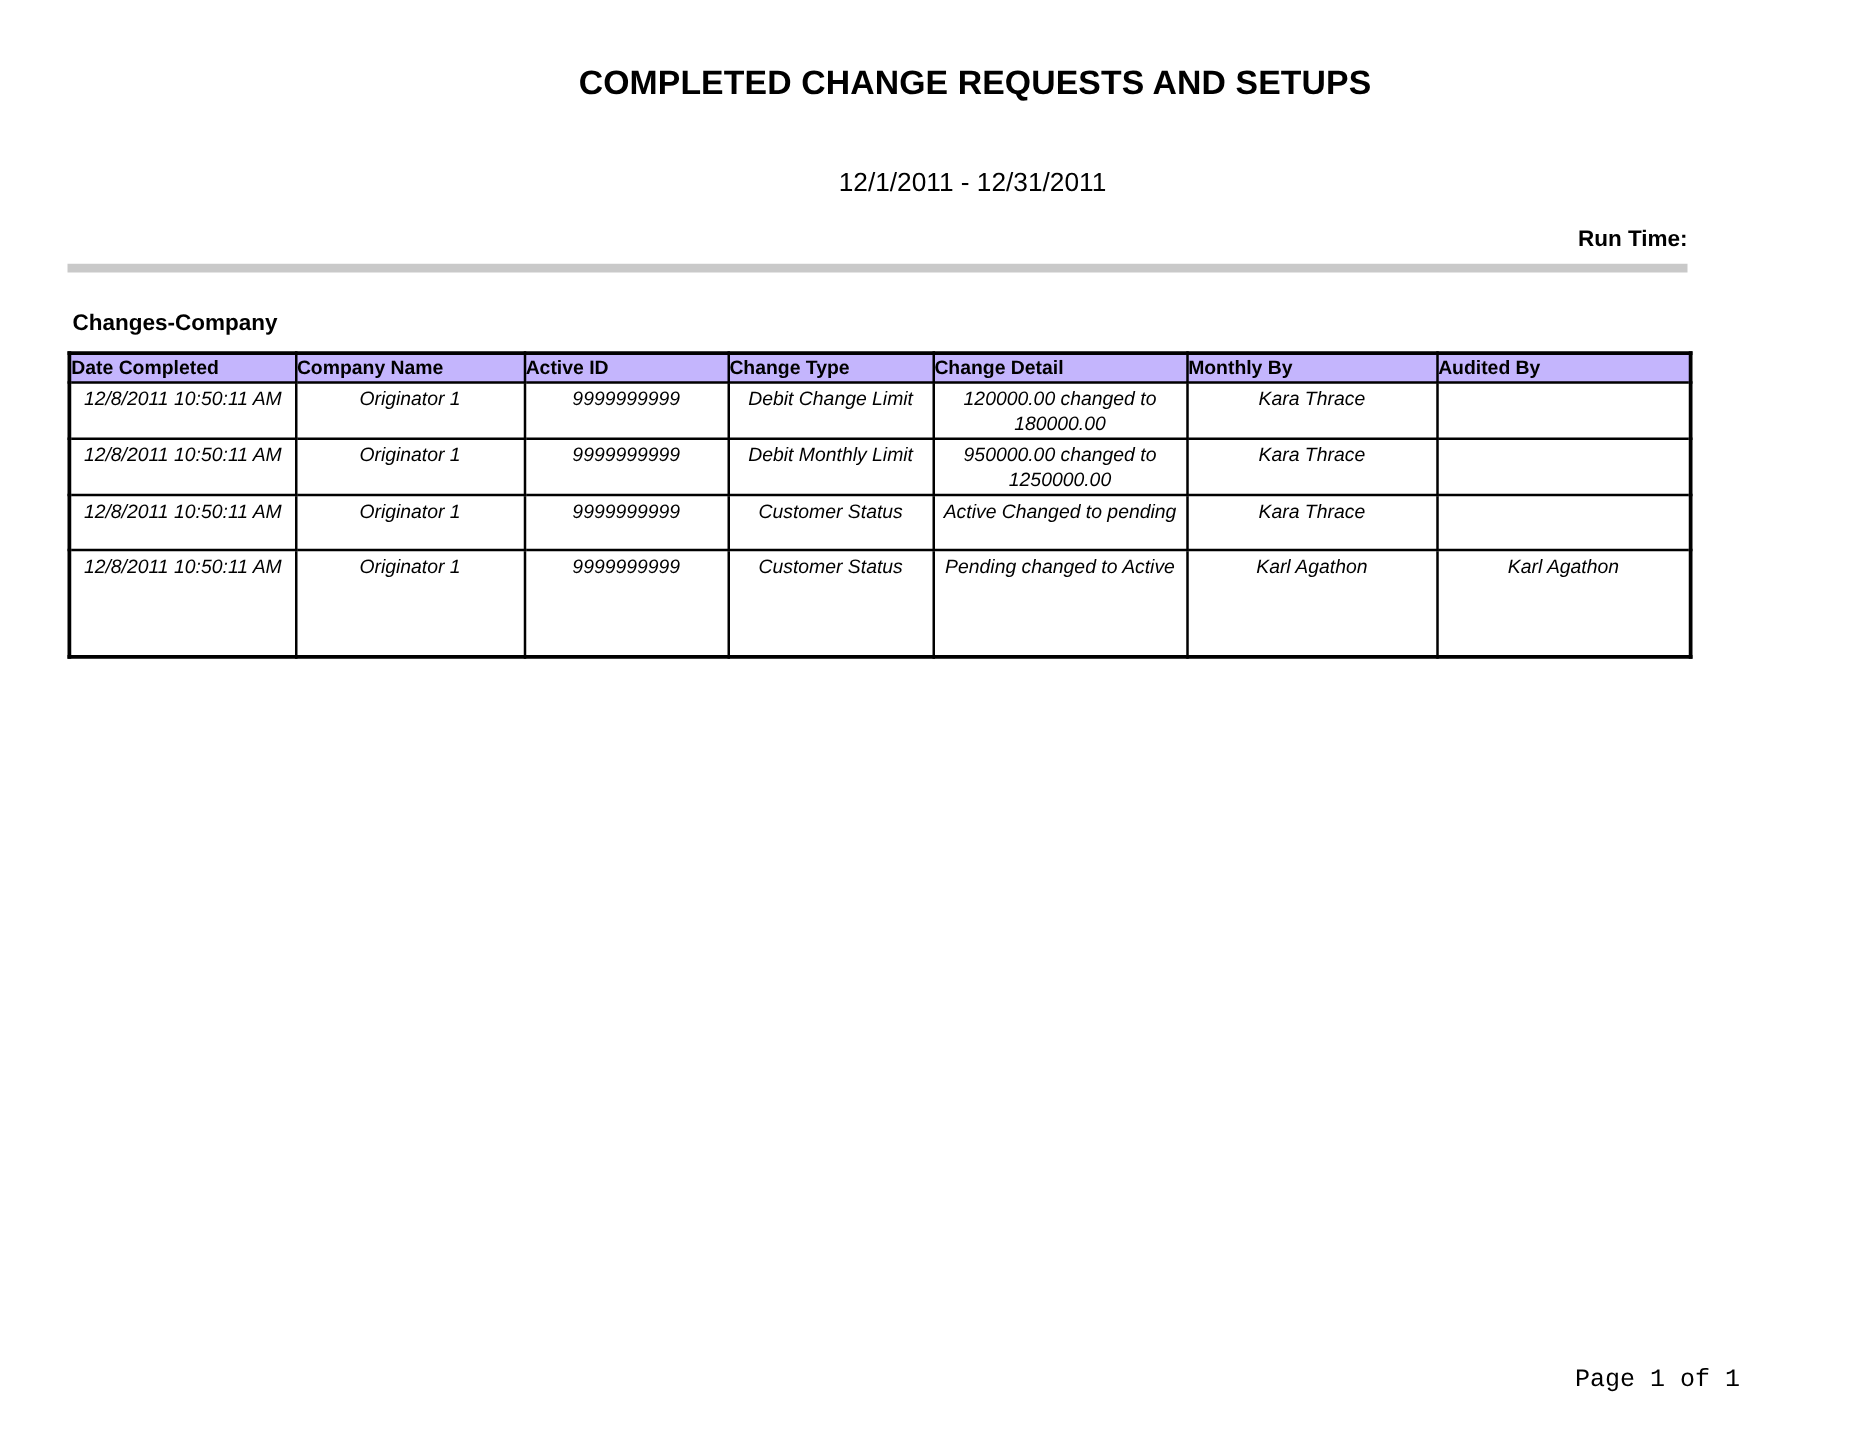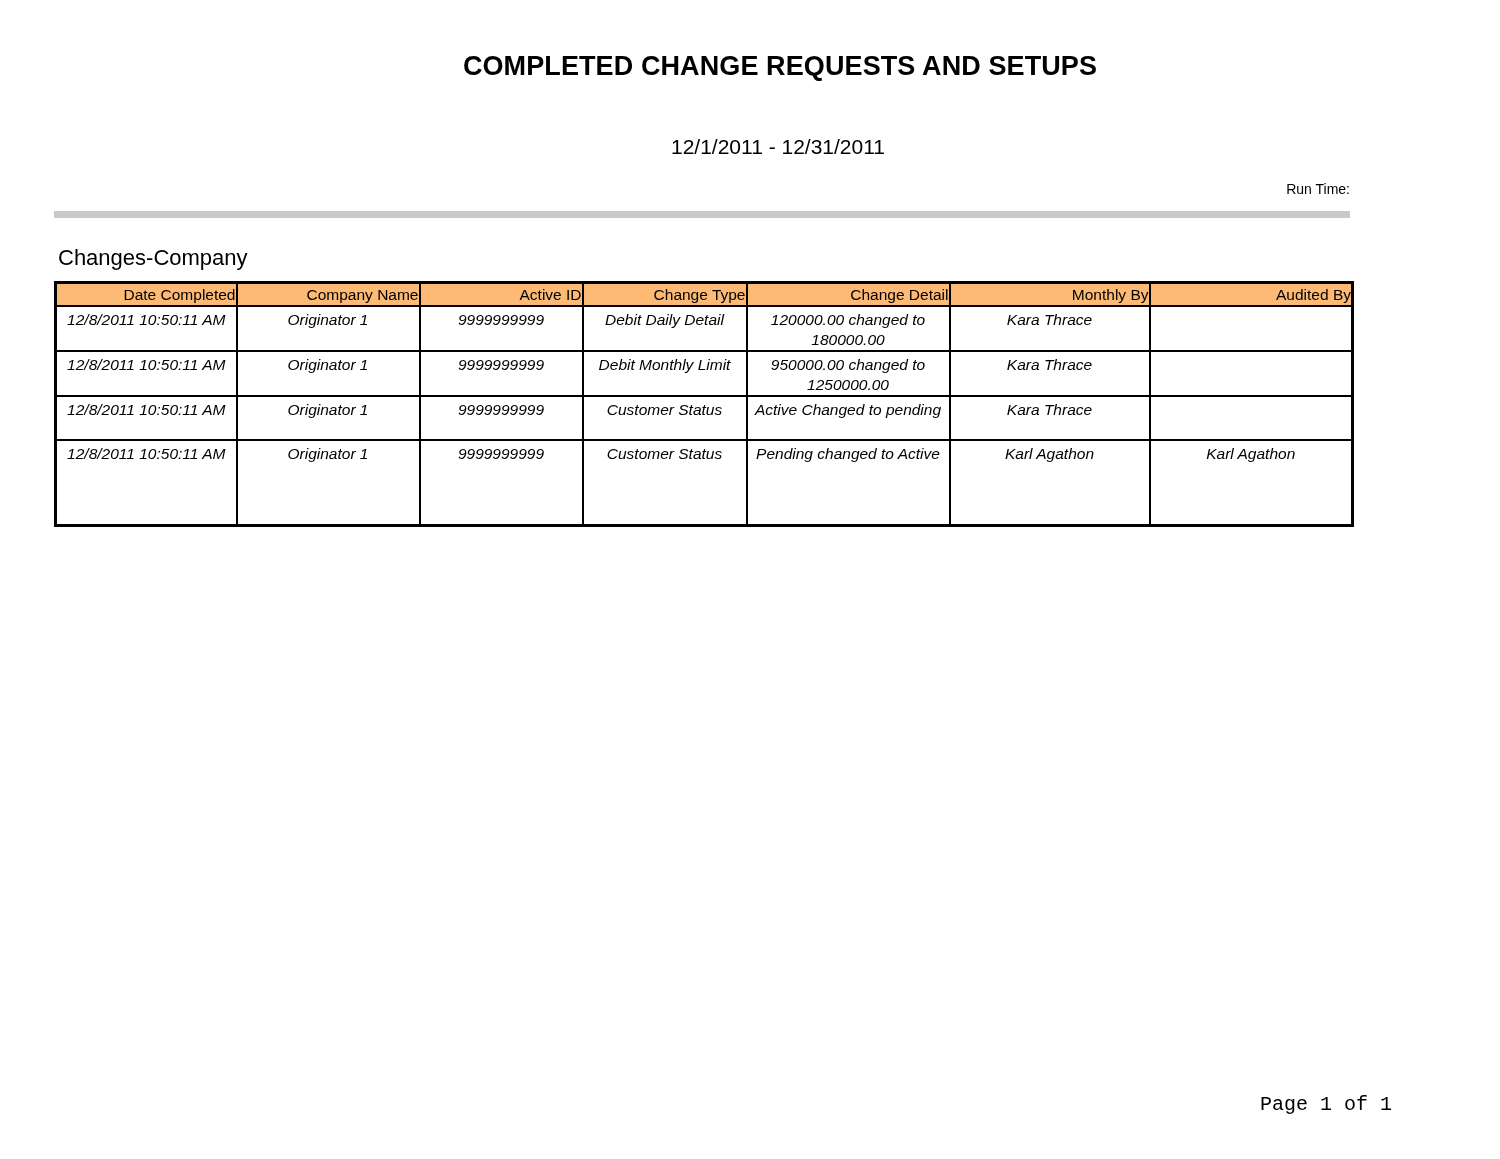--- a/index.html
+++ b/index.html
@@ -44,66 +44,66 @@
     text-align: center;
     font-size: 21px;
     font-weight: normal;
     line-height: 26px;
   }
 
   .run-time {
     position: absolute;
     right: 150px;
     top: 181px;
-    font-size: 14px;
-    font-weight: normal;
+    font-size: 18px;
+    font-weight: bold;
     text-align: left;
     white-space: nowrap;
   }
 
   .header-rule {
     position: absolute;
     left: 54px;
     top: 211px;
     width: 1296px;
     height: 7px;
     background: #c9c9c9;
   }
 
   
   .section-heading {
     position: absolute;
     left: 58px;
     top: 247px;
-    font-size: 22px;
-    font-weight: normal;
+    font-size: 18px;
+    font-weight: bold;
     line-height: 22px;
   }
 
   
   .data-table {
     position: absolute;
     left: 54px;
     top: 281px;
     width: 1297px;
     border-collapse: collapse;
     table-layout: fixed;
     border: 3px solid #000000;
   }
   .data-table th,
   .data-table td {
     border: 2px solid #000000;
     padding: 0;
     margin: 0;
   }
   .data-table thead th {
-    background: #fdba74;
+    background: #c4b5fd;
     font-size: 15.5px;
-    font-weight: normal;
-    text-align: right;
+    font-weight: bold;
+    text-align: left;
     height: 21px;
     line-height: 21px;
     vertical-align: middle;
     white-space: nowrap;
   }
   .data-table tbody td {
     font-size: 15.5px;
     font-weight: normal;
     text-align: center;
     vertical-align: top;
@@ -177,21 +177,21 @@
         <td>
             <span class="cell-text">12/8/2011 10:50:11 AM</span>
           </td>
         <td>
             <span class="cell-text">Originator 1</span>
           </td>
         <td>
             <span class="cell-text">9999999999</span>
           </td>
         <td>
-            <span class="cell-text">Debit Daily Detail</span>
+            <span class="cell-text">Debit Change Limit</span>
           </td>
         <td>
             <span class="cell-text">120000.00 changed to 180000.00</span>
           </td>
         <td>
             <span class="cell-text">Kara Thrace</span>
           </td>
         <td>
             <span class="cell-text"></span>
           </td>

